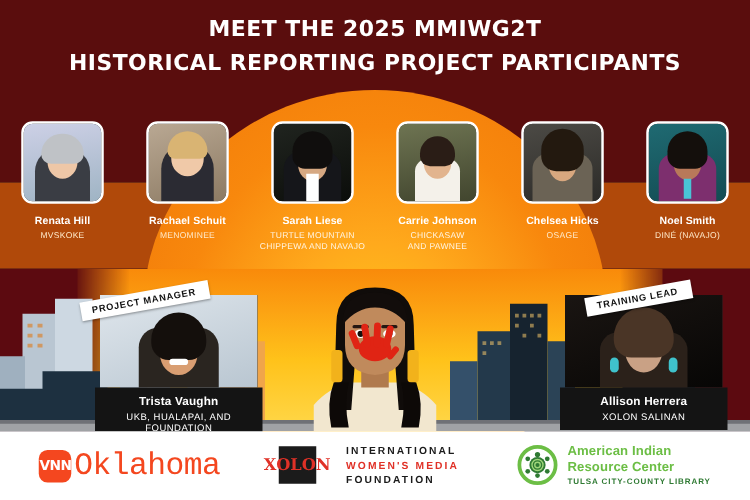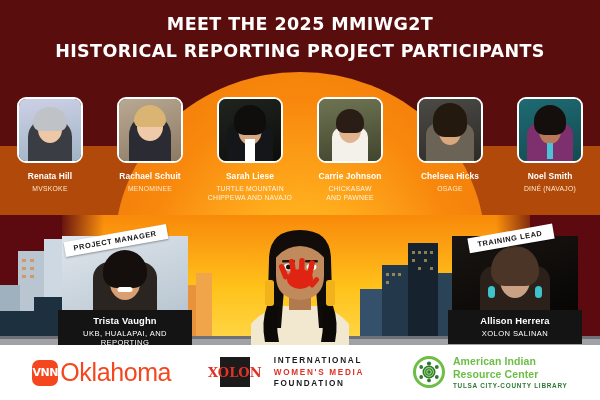--- a/index.html
+++ b/index.html
@@ -58,21 +58,21 @@
 
   
   .card { position:absolute; width:126px; }
   .card .portrait { width:126px; height:74px; overflow:hidden; position:relative; background:#222; }
   .card .plate {
     background:#141414; padding:5px 4px 6px; text-align:center;
     width:134px; margin-left:-4px;
   }
   .card .c-name { color:#fff; font-size:9.4px; font-weight:bold; letter-spacing:.15px; }
   .card .c-tribe { color:#fff; font-size:7.6px; margin-top:3px; letter-spacing:.4px; }
-  .card-left  { left:62px;  top:236px; }
+  .card-left  { left:80px;  top:236px; }
   .card-right { left:452px; top:236px; }
 
   .badge {
     position:absolute; background:#fff; color:#111;
     font-size:7.4px; font-weight:bold; letter-spacing:.6px;
     padding:3px 11px 3px 9px; white-space:nowrap;
     transform:rotate(-10deg); z-index:7;
     box-shadow:0 1px 2px rgba(0,0,0,.35);
   }
   .badge-left  { left:64px;  top:233px; }
@@ -84,21 +84,21 @@
     display:flex; align-items:center; justify-content:space-around; padding:0 8px;
   }
   .logo { display:flex; align-items:center; }
 
   .vnn-mark {
     width:26px; height:26px; border-radius:7px; background:#f4471f;
     color:#fff; font-size:11px; font-weight:bold; letter-spacing:-.5px;
     display:flex; align-items:center; justify-content:center;
     font-family:"DejaVu Sans", sans-serif; position:relative;
   }
-  .vnn-okla { font-family:Liberation Sans, sans-serif; font-size:25px; color:#f4471f; margin-left:2px; letter-spacing:-.4px; }
+  .vnn-okla { font-family:Liberation Mono, monospace; font-size:25px; color:#f4471f; margin-left:2px; letter-spacing:-.4px; }
 
   .iwmf-mark {
     width:30px; height:30px; background:#1b1b1b; position:relative;
     display:flex; align-items:center; justify-content:center;
   }
   .iwmf-mark span { color:#e03127; font-family:"DejaVu Serif", serif; font-size:13px; font-weight:bold; line-height:1; }
   .iwmf-text { margin-left:24px; line-height:1.42; }
   .iwmf-text div { font-size:8.2px; font-weight:bold; letter-spacing:1.7px; font-family:"Liberation Sans", sans-serif; }
   .iw-1 { color:#1b1b1b; } .iw-2 { color:#e03127; } .iw-3 { color:#1b1b1b; }
 
@@ -296,21 +296,21 @@
   <div class="card card-left">
     <div class="portrait">
       <div style="position:absolute;inset:0;background:linear-gradient(160deg,#dfe6ec,#b9c6d1);"></div>
       <div style="position:absolute;left:50%;transform:translateX(-50%);bottom:-4px;width:64px;height:52px;border-radius:16px 16px 0 0;background:#2a2520;"></div>
       <div style="position:absolute;left:50%;transform:translateX(-50%);bottom:10px;width:30px;height:34px;border-radius:50%;background:#d99e72;"></div>
       <div style="position:absolute;left:50%;transform:translateX(-50%);bottom:22px;width:44px;height:38px;border-radius:22px 22px 14px 14px;background:#140f0c;"></div>
       <div style="position:absolute;left:50%;transform:translateX(-50%);bottom:18px;width:15px;height:5px;border-radius:3px;background:#fff;"></div>
     </div>
     <div class="plate">
       <div class="c-name">Trista Vaughn</div>
-      <div class="c-tribe">UKB, HUALAPAI, AND REPORTING</div>
+      <div class="c-tribe">UKB, HUALAPAI, AND FOUNDATION</div>
     </div>
   </div>
 
   <div class="badge badge-right">TRAINING LEAD</div>
   <div class="card card-right">
     <div class="portrait">
       <div style="position:absolute;inset:0;background:linear-gradient(160deg,#1a1512,#070605);"></div>
       <div style="position:absolute;left:50%;transform:translateX(-50%);bottom:-4px;width:70px;height:48px;border-radius:14px 14px 0 0;background:#2b211a;"></div>
       <div style="position:absolute;left:50%;transform:translateX(-50%);bottom:12px;width:30px;height:36px;border-radius:50%;background:#c9a185;"></div>
       <div style="position:absolute;left:50%;transform:translateX(-50%);bottom:24px;width:48px;height:40px;border-radius:24px 24px 14px 14px;background:#4a3526;"></div>

